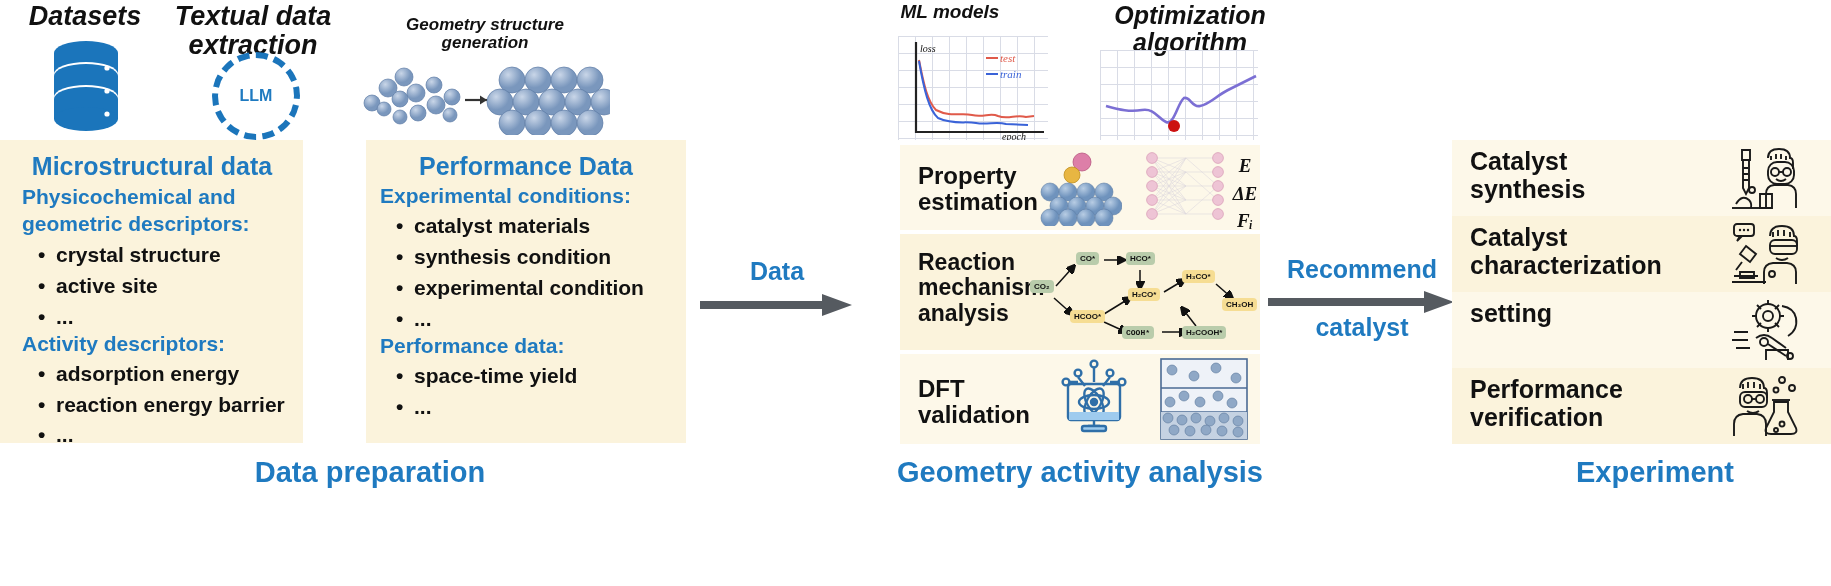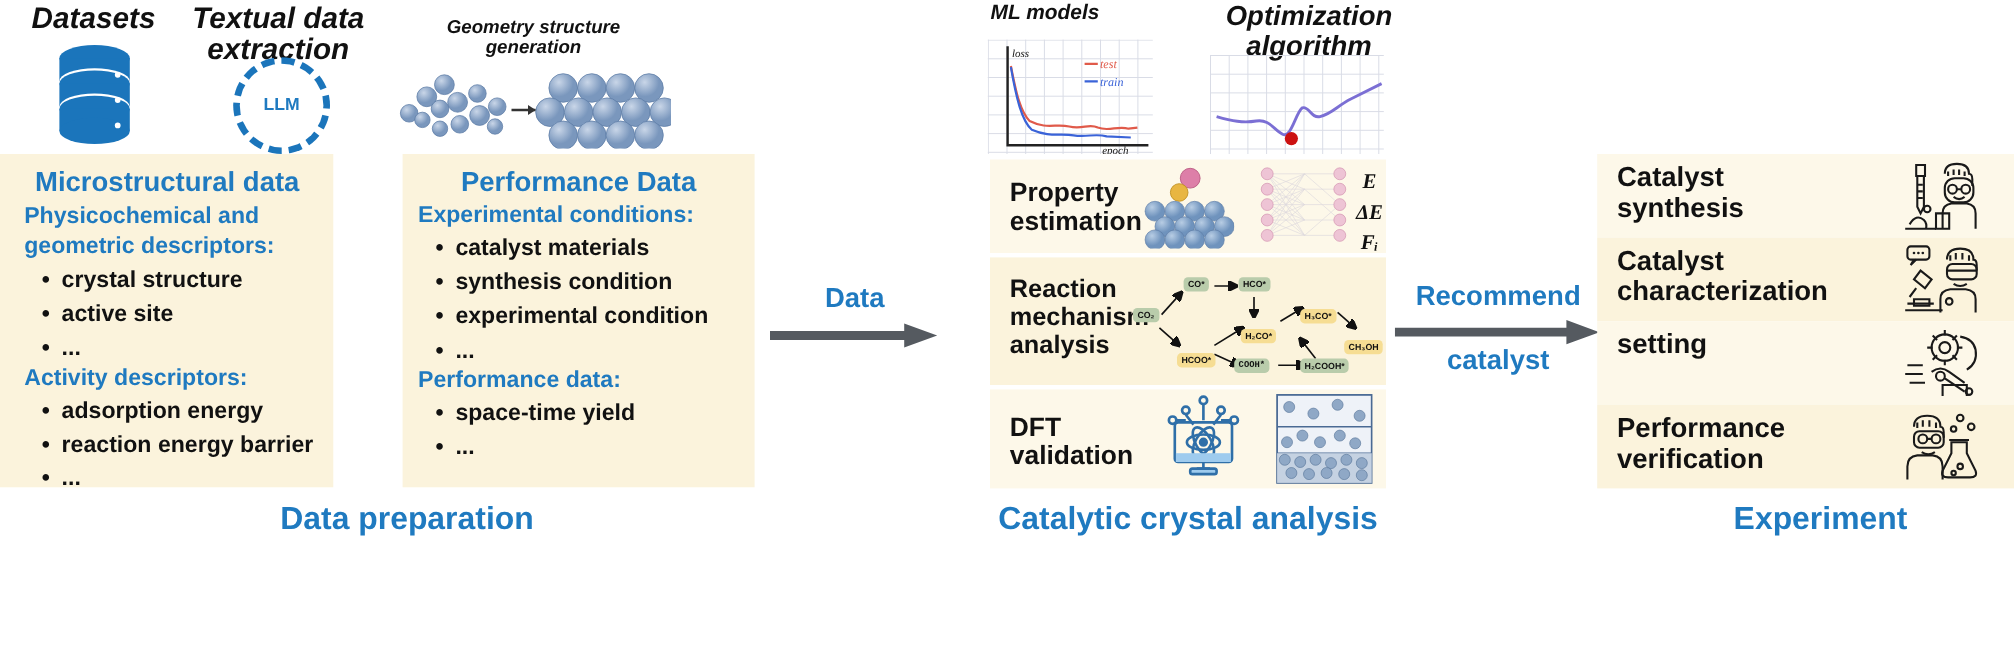--- a/index.html
+++ b/index.html
@@ -12,21 +12,21 @@
   .li{color:#111;font-weight:bold;display:flex;gap:10px;}
   .li .b{width:8px;}
   .stage{color:#1f7ac0;font-weight:bold;font-size:29px;text-align:center;}
   .cream{background:#fbf3dc;}
   .cream-l{background:#fdf8e9;}
   .arrowlbl{color:#1f7ac0;font-weight:bold;font-size:25px;text-align:center;line-height:1.05;}
   .rowlbl{font-weight:bold;color:#111;font-size:25px;line-height:1.1;}
   .mol{font-size:8px;font-weight:bold;color:#111;border-radius:4px;
        padding:2px 4px;text-align:center;white-space:nowrap;}
   .mgrn{background:#b9ccab;}
-  .myel{background:#f6dd93;margin-top:11px;}
+  .myel{background:#f6dd93;}
   .gridbg{background-image:linear-gradient(to right,#d9dce6 1px,transparent 1px),
           linear-gradient(to bottom,#d9dce6 1px,transparent 1px);
           background-size:17px 17px;}
 </style>
 </head>
 <body>
 
 <div class="abs hdr" style="left:10px;top:2px;width:150px;font-size:27px;">Datasets</div>
 
 <div class="abs" style="left:52px;top:40px;width:68px;height:92px;">
@@ -472,14 +472,14 @@
     <path d="M17 37 q6 4 12 0"></path>
     <path d="M4 62 v-12 q0 -9 9 -10 h14 q9 1 9 10 v12"></path>
     <path d="M44 28 h14 v10 l8 16 q2 6 -5 6 h-20 q-7 0 -5 -6 l8 -16 z"></path>
     <path d="M42 26 h18"></path>
     <circle cx="52" cy="50" r="2.5"></circle>
       <circle cx="46" cy="56" r="2"></circle>
   </svg>
 </div>
 
 <div class="abs stage" style="left:60px;top:456px;width:620px;">Data preparation</div>
-<div class="abs stage" style="left:770px;top:456px;width:620px;">Catalytic crystal analysis</div>
+<div class="abs stage" style="left:770px;top:456px;width:620px;">Geometry activity analysis</div>
 <div class="abs stage" style="left:1490px;top:456px;width:330px;">Experiment</div>
 
 </body></html>

